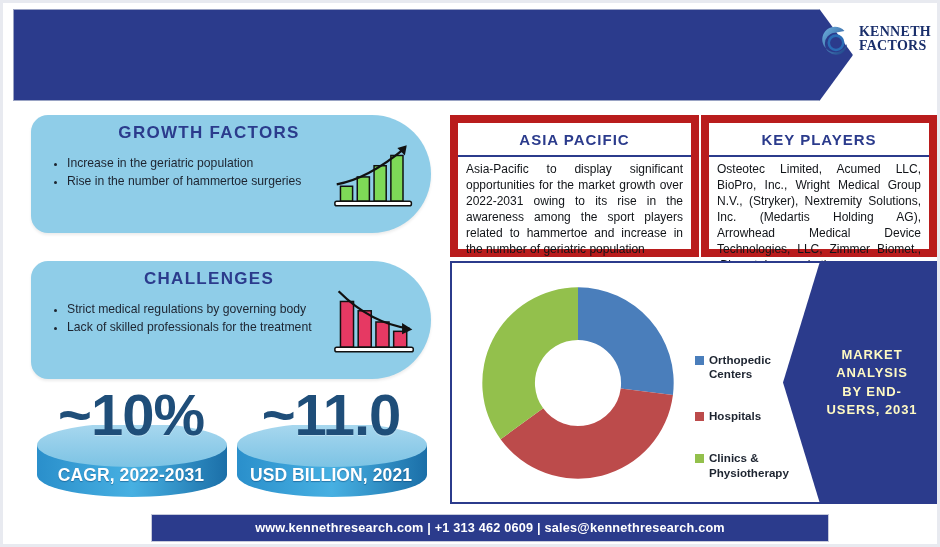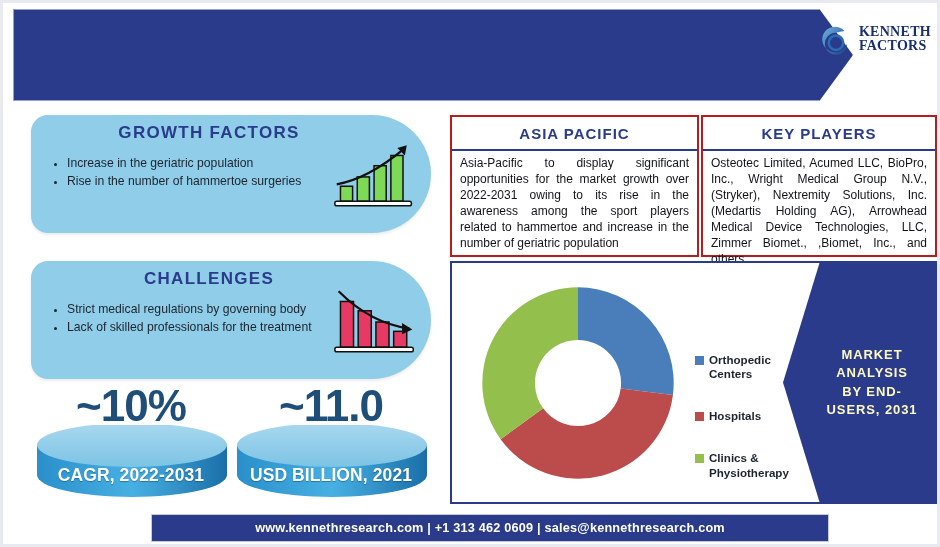--- a/index.html
+++ b/index.html
@@ -76,21 +76,21 @@
     color:#1d2430;font-size:12.2px;line-height:1.42;
     text-align:justify;
   }
   .pill-list li{margin:0 0 1px 0;}
   .pill-list li::marker{font-size:11px;}
   .pill-icon{position:absolute;right:14px;top:24px;width:84px;height:74px;}
 
   
   .infobox{
     position:absolute;
-    border:2px solid #b91c1c;
+    border:8px solid #b91c1c;
     background:#ffffff;
     box-sizing:border-box;
   }
   #box-asia{left:447px;top:112px;width:249px;height:142px;}
   #box-players{left:698px;top:112px;width:236px;height:142px;}
   .infobox-head{
     position:absolute;left:0;right:0;top:0;height:32px;
     border-bottom:2px solid #2b3b8c;
     display:flex;align-items:center;justify-content:center;
     color:#2b3b8c;font-weight:bold;font-size:15px;letter-spacing:1px;
@@ -133,21 +133,21 @@
   }
 
   
   .cyl{position:absolute;width:200px;height:120px;}
   #cyl-cagr{left:28px;top:382px;}
   #cyl-usd{left:228px;top:382px;}
   .cyl-value{
     position:absolute;left:0;top:-4px;width:100%;
     text-align:center;
     font-family:"Liberation Sans", sans-serif;
-    font-size:44px;font-weight:bold;color:#1f4e79;
+    font-size:58px;font-weight:bold;color:#1f4e79;
     letter-spacing:-1px;z-index:3;
     text-shadow:0 1px 0 rgba(255,255,255,.35);
   }
   .cyl-disc{position:absolute;left:6px;top:40px;width:190px;height:84px;z-index:2;}
   .cyl-caption{
     position:absolute;left:0;top:80px;width:100%;
     text-align:center;z-index:4;
     color:#ffffff;font-weight:bold;font-size:17.5px;letter-spacing:.1px;
     text-shadow:0 1px 1px rgba(0,60,110,.45);
   }

